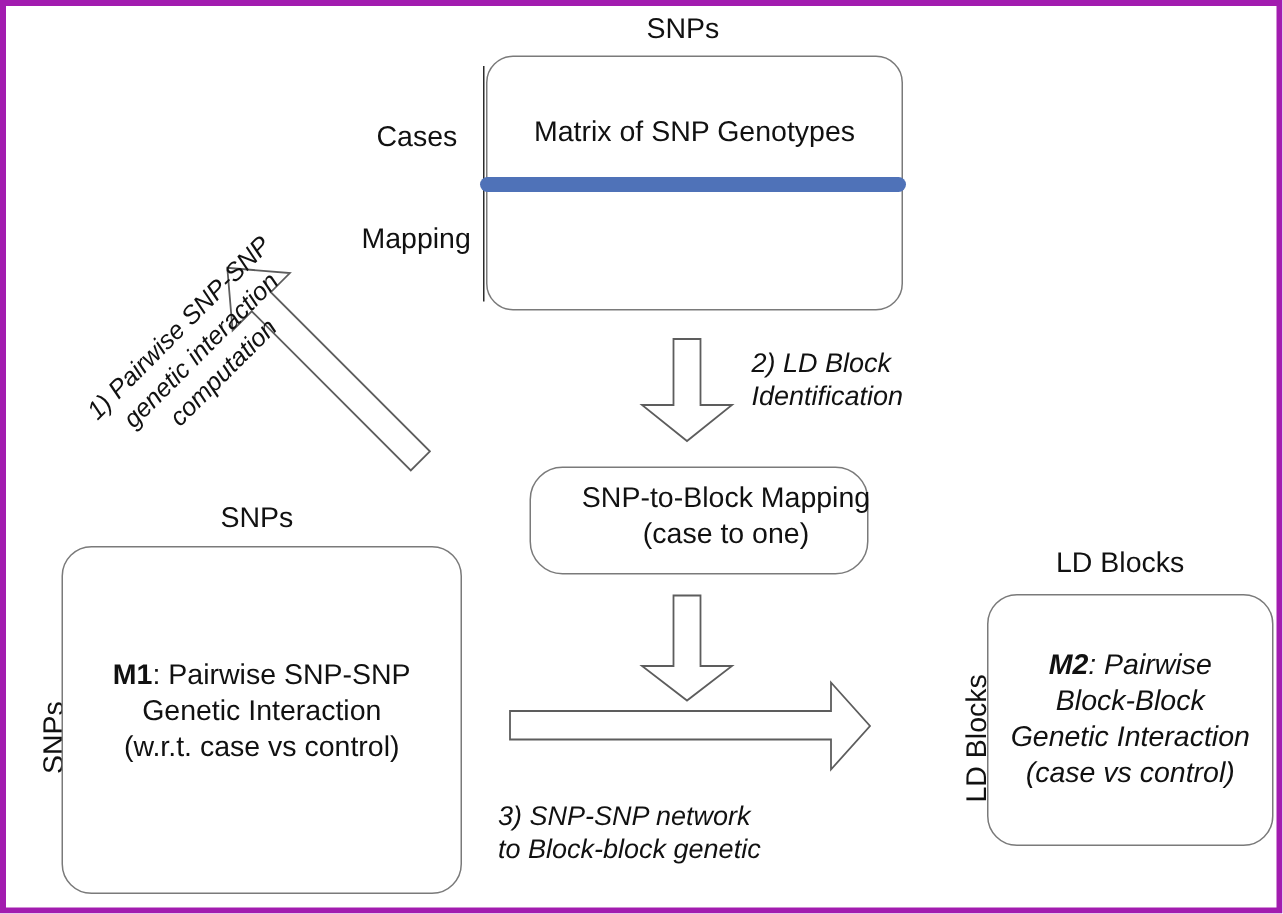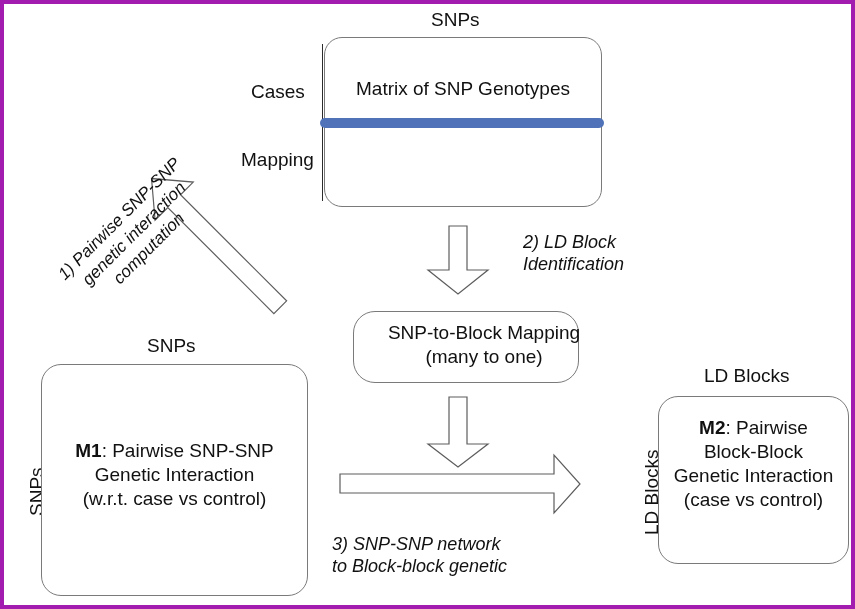--- a/index.html
+++ b/index.html
@@ -121,34 +121,34 @@
 
     <polygon class="arrowshape" points="336,470 550,470 550,451 576,480 550,509 550,489 336,489"></polygon>
   </svg>
 
   <div class="diag-text" style="left:32px; top:198px; width:196px; transform:rotate(-45deg);">
     <div>1) Pairwise SNP-SNP</div>
     <div>genetic interaction</div>
     <div>computation</div>
   </div>
 
-  <div class="ital" style="left:497px; top:227px; width:150px; text-align:left;margin-left:22px;">
+  <div class="ital" style="left:497px; top:227px; width:150px; text-align:left;">
     <div>2) LD Block</div>
     <div>Identification</div>
   </div>
 
   <div class="ital" style="left:328px; top:513px; width:250px; text-align:left;margin-top:16px;">
     <div>3) SNP-SNP network</div>
     <div>to Block-block genetic</div>
   </div>
 
   <div class="rbox" style="left:349px; top:307px; width:226px; height:72px; border-radius:22px;"></div>
   <div class="boxtext" style="left:349px; top:317px; width:226px;padding-left:18px;">
     <div>SNP-to-Block Mapping</div>
-    <div>(many to one)</div>
+    <div>(case to one)</div>
   </div>
 
   <div class="lbl" style="left:143px; top:330px;">SNPs</div>
 
   <div class="vert-label" style="left:22px; top:512px; transform:rotate(-90deg);">SNPs</div>
 
   <div class="rbox" style="left:37px; top:360px; width:267px; height:232px; border-radius:20px;"></div>
 
   <div class="boxtext" style="left:37px; top:435px; width:267px;">
     <div>
@@ -157,21 +157,21 @@
     <div>Genetic Interaction</div>
     <div>(w.r.t. case vs control)</div>
   </div>
 
   <div class="lbl" style="left:700px; top:360px;">LD Blocks</div>
 
   <div class="vert-label" style="left:637px; top:531px; transform:rotate(-90deg);">LD Blocks</div>
 
   <div class="rbox" style="left:654px; top:392px; width:191px; height:168px; border-radius:20px;"></div>
 
-  <div class="boxtext" style="left:650px; top:412px; width:199px;">
+  <div class="boxtext" style="left:650px; top:428px; width:199px;font-style:italic;">
     <div>
       <span class="bold">M2</span><span>: Pairwise</span>
     </div>
     <div>Block-Block</div>
     <div>Genetic Interaction</div>
     <div>(case vs control)</div>
   </div>
 
 </div>
 

